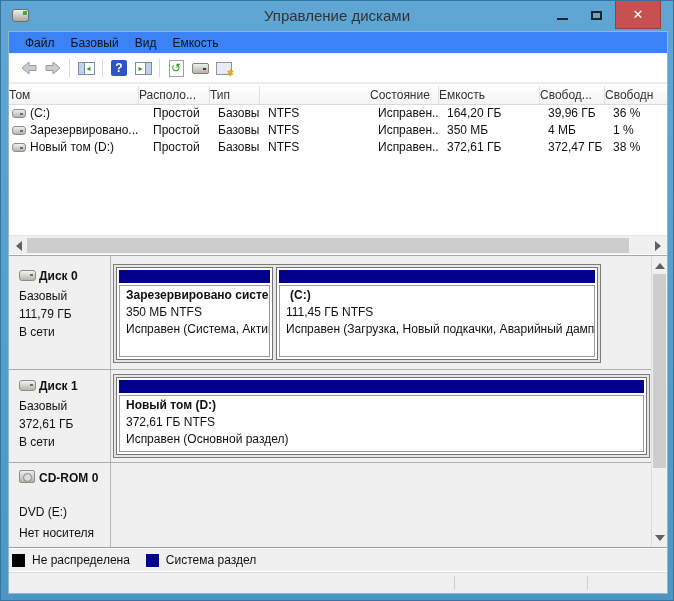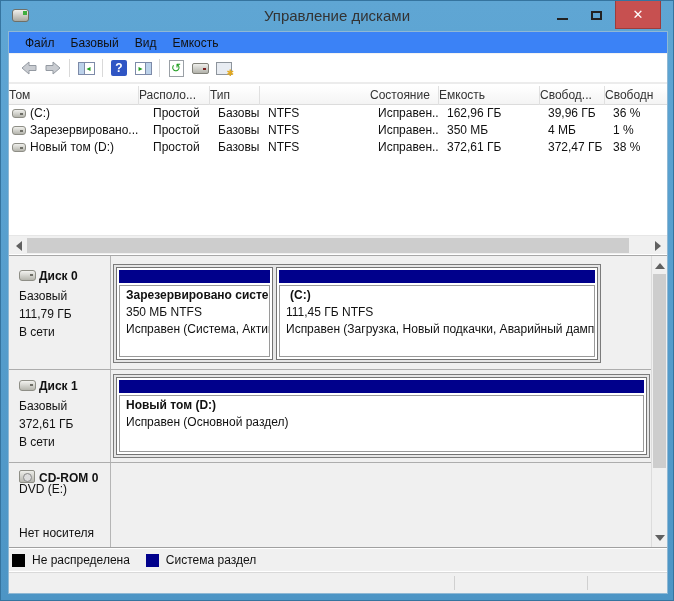--- a/index.html
+++ b/index.html
@@ -182,21 +182,21 @@
       <div class="hc h7">Свободн</div>
     </div>
 
     <div class="list-rows">
       <div class="lrow" style="top:0;">
         <div class="cell c0"><span class="vol-ico"></span><span>(C:)</span></div>
         <div class="cell c1">Простой</div>
         <div class="cell c2">Базовый</div>
         <div class="cell c3">NTFS</div>
         <div class="cell c4">Исправен...</div>
-        <div class="cell c5">162,96 ГБ</div>
+        <div class="cell c5">164,20 ГБ</div>
         <div class="cell c6">39,96 ГБ</div>
         <div class="cell c7">36 %</div>
       </div>
       <div class="lrow" style="top:17px;">
         <div class="cell c0"><span class="vol-ico"></span><span>Зарезервировано...</span></div>
         <div class="cell c1">Простой</div>
         <div class="cell c2">Базовый</div>
         <div class="cell c3">NTFS</div>
         <div class="cell c4">Исправен...</div>
         <div class="cell c5">350 МБ</div>
@@ -261,28 +261,29 @@
         <div class="dl-line" style="top:29px;">Базовый</div>
         <div class="dl-line" style="top:47px;">372,61 ГБ</div>
         <div class="dl-line" style="top:65px;">В сети</div>
       </div>
 
       <div class="disk-box" style="left:104px; top:118px; width:537px; height:84px;">
         <div class="part" style="flex:1;">
           <div class="part-bar"></div>
           <div class="part-body">
             <div class="part-name">Новый том  (D:)</div>
+            <div>372,61 ГБ NTFS</div>
             <div>Исправен (Основной раздел)</div>
           </div>
         </div>
       </div>
 
       <div class="disk-label" style="top:206px;height:87px;">
         <div class="dl-line dl-name" style="top:8px;"><span class="cd-ico"></span><span>CD-ROM 0</span></div>
-        <div class="dl-line" style="top:19px;">DVD (E:)</div>
+        <div class="dl-line" style="top:42px;">DVD (E:)</div>
         <div class="dl-line" style="top:63px;">Нет носителя</div>
       </div>
 
       <div class="vscroll">
         <div class="vs-btn vs-up">
             <div class="tri tri-u"></div>
           </div>
         <div class="vs-thumb"></div>
         <div class="vs-btn vs-down">
             <div class="tri tri-d"></div>

